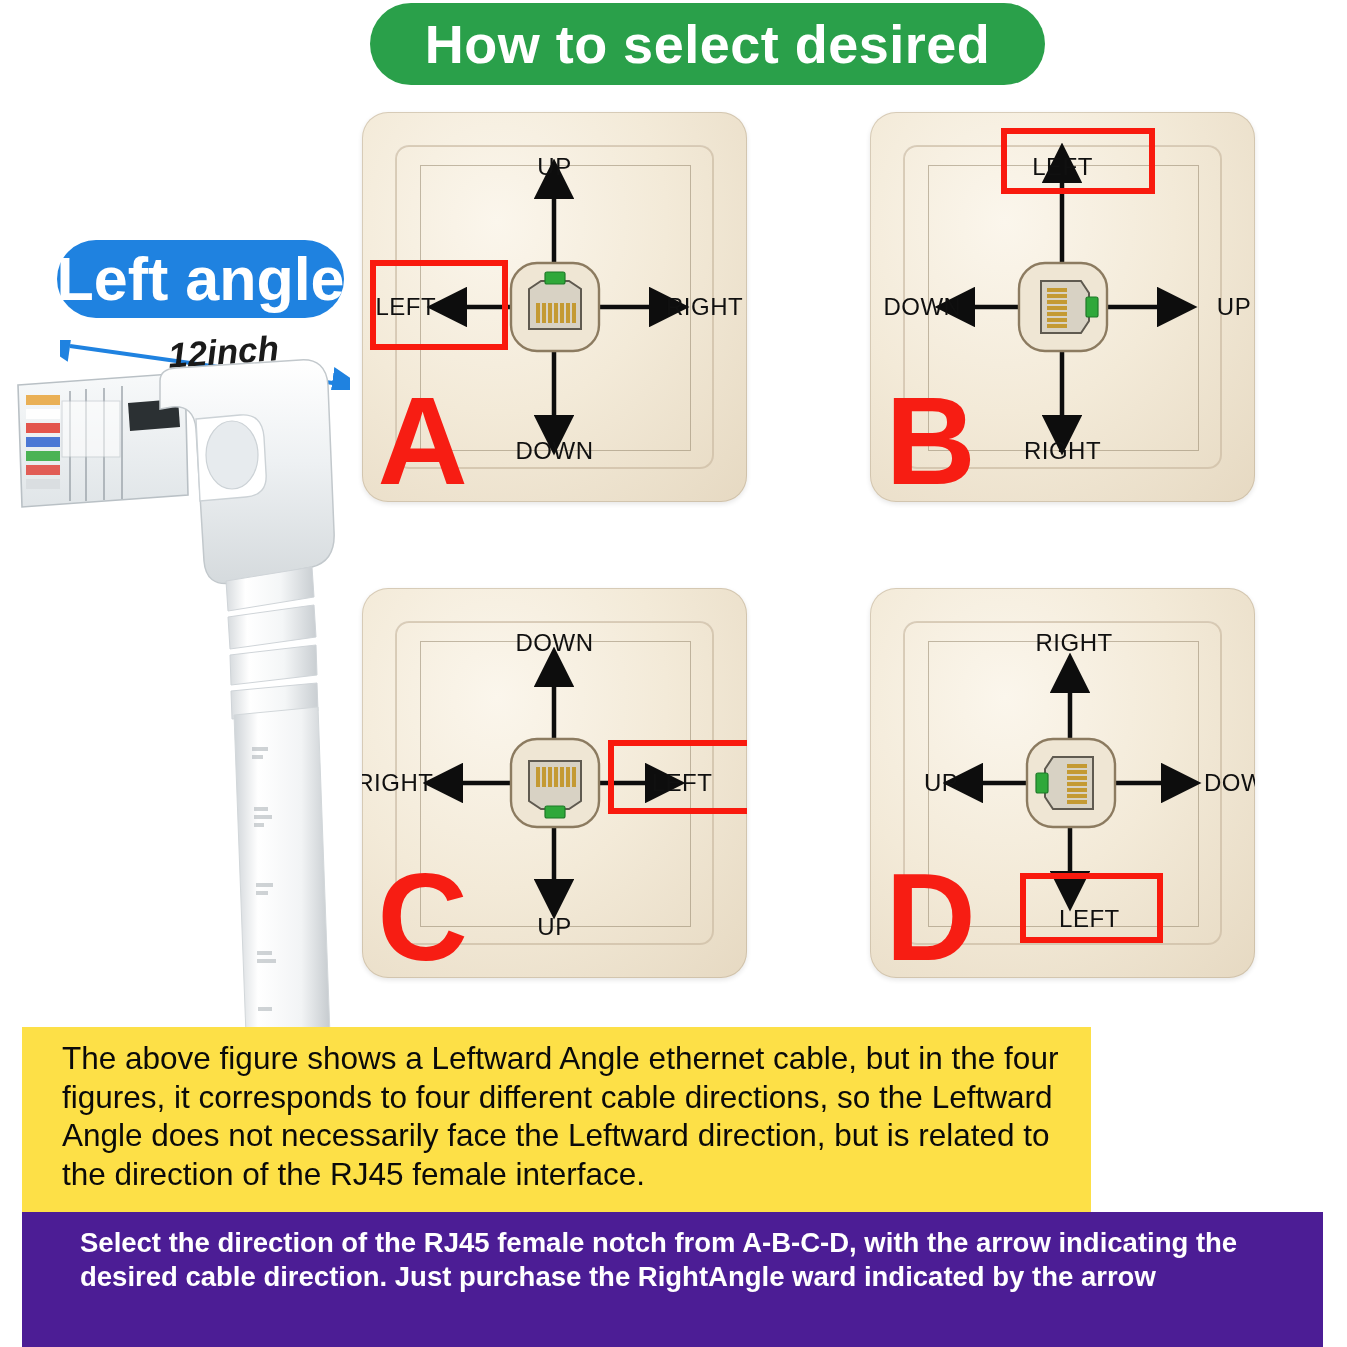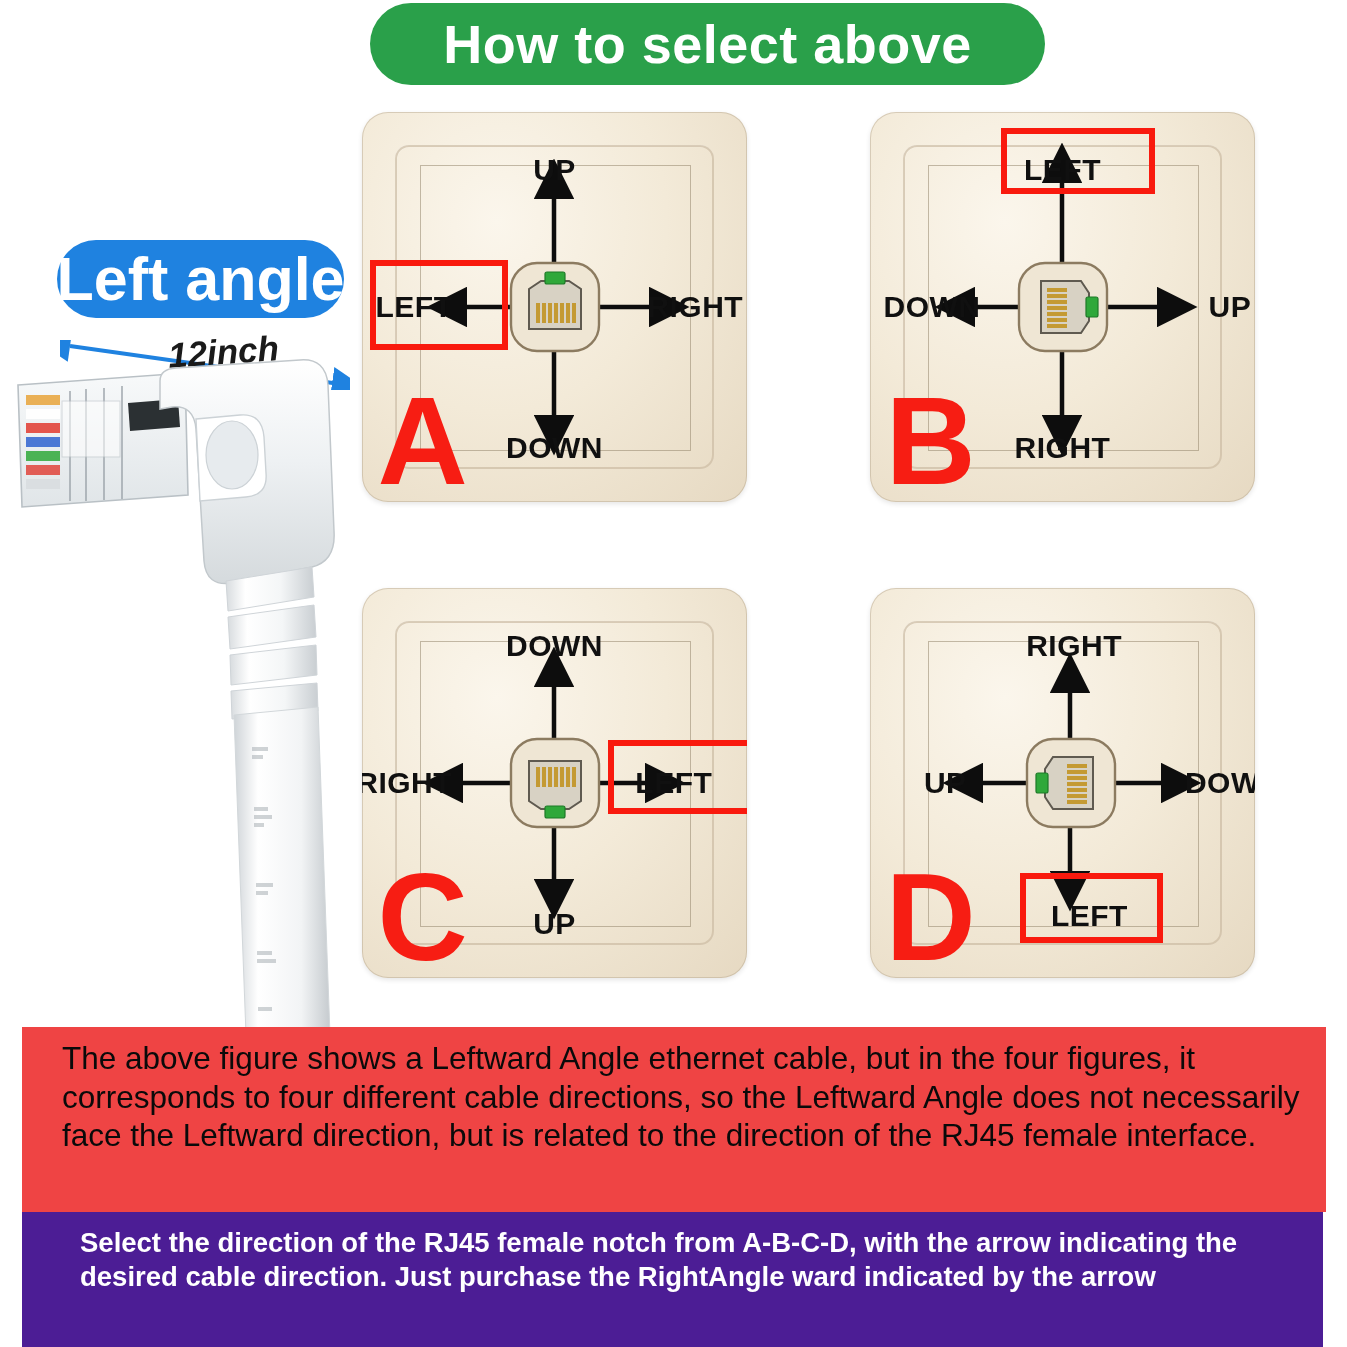--- a/index.html
+++ b/index.html
@@ -130,22 +130,22 @@
   }
 
   
   .arrow-svg {
     position: absolute;
     left: 0; top: 0;
     width: 100%; height: 100%;
   }
   .dir-label {
     position: absolute;
-    font-size: 30px;
-    font-weight: bold;
+    font-size: 24px;
+    font-weight: normal;
     color: #101010;
     white-space: nowrap;
     letter-spacing: 0.5px;
     line-height: 1;
   }
   .dir-top    { top: 11%; left: 50%; transform: translateX(-50%); }
   .dir-bottom { bottom: 10%; left: 50%; transform: translateX(-50%); }
   .dir-left   { top: 50%; left: 3.5%; transform: translateY(-50%); }
   .dir-right  { top: 50%; right: 1%;  transform: translateY(-50%); }
 
@@ -164,23 +164,23 @@
     height: 96px;
     margin-left: -48px;
     margin-top: -48px;
   }
 
   
   #green-note {
     position: absolute;
     left: 22px;
     top: 1027px;
-    width: 1304px;
+    width: 1069px;
     height: 185px;
-    background: #ef4444;
+    background: #fde047;
     box-sizing: border-box;
     padding: 12px 26px 0 40px;
   }
   #green-note p {
     margin: 0;
     font-size: 31.5px;
     line-height: 1.23;
     color: #0a0a0a;
     font-weight: 500;
   }
@@ -200,21 +200,21 @@
     font-size: 27.5px;
     line-height: 1.24;
     color: #ffffff;
     font-weight: 600;
   }
 </style>
 </head>
 <body>
 
 <div id="title-banner">
-  <span class="title-text">How to select above</span>
+  <span class="title-text">How to select desired</span>
 </div>
 
 <div id="left-angle-badge">
   <span class="badge-text">Left angle</span>
 </div>
 
 <svg id="measure-arrow" viewBox="0 0 290 50">
   <defs>
     <marker id="mArrL" markerWidth="10" markerHeight="10" refX="8" refY="4" orient="auto">
       <path d="M8,0 L0,4 L8,8 Z" fill="#1f82e0"></path>

